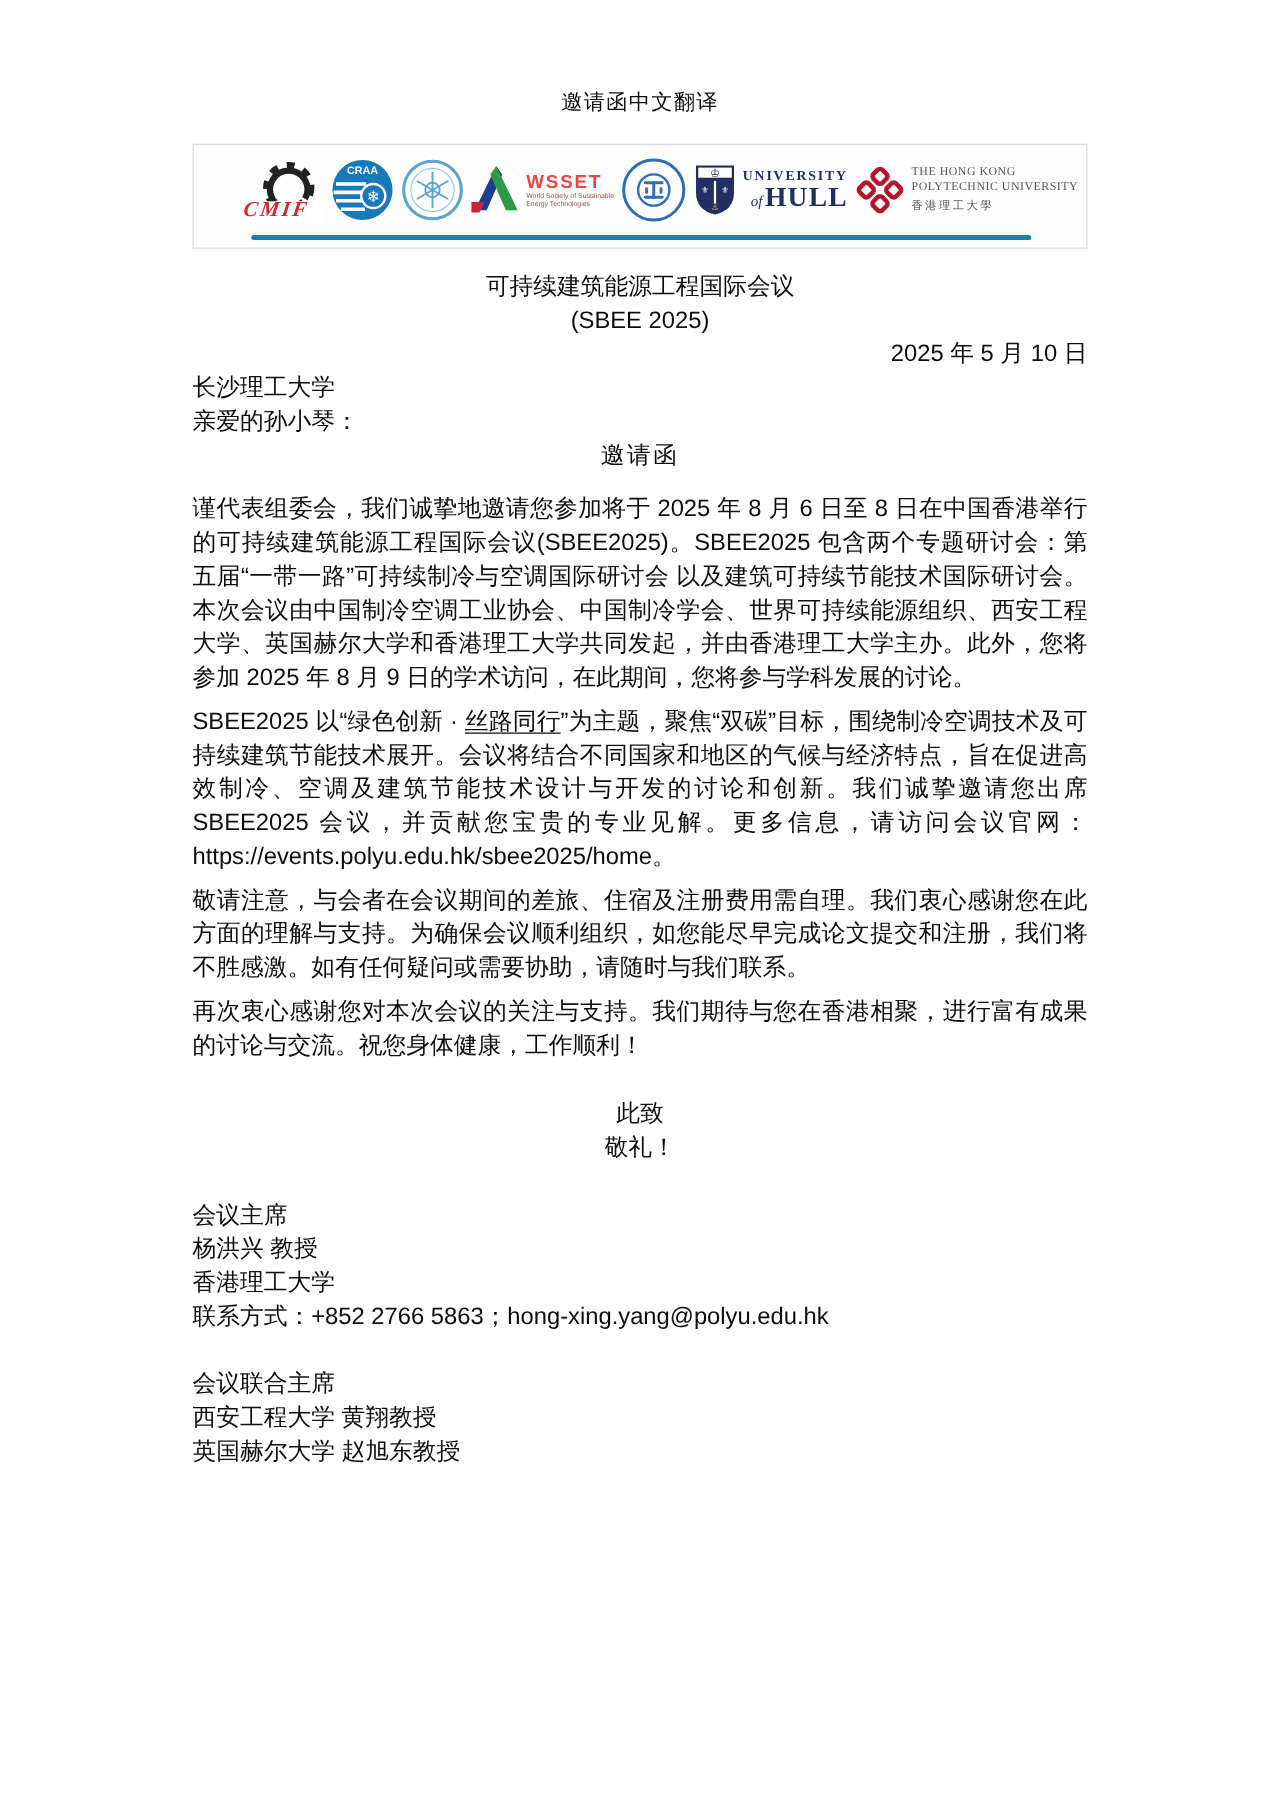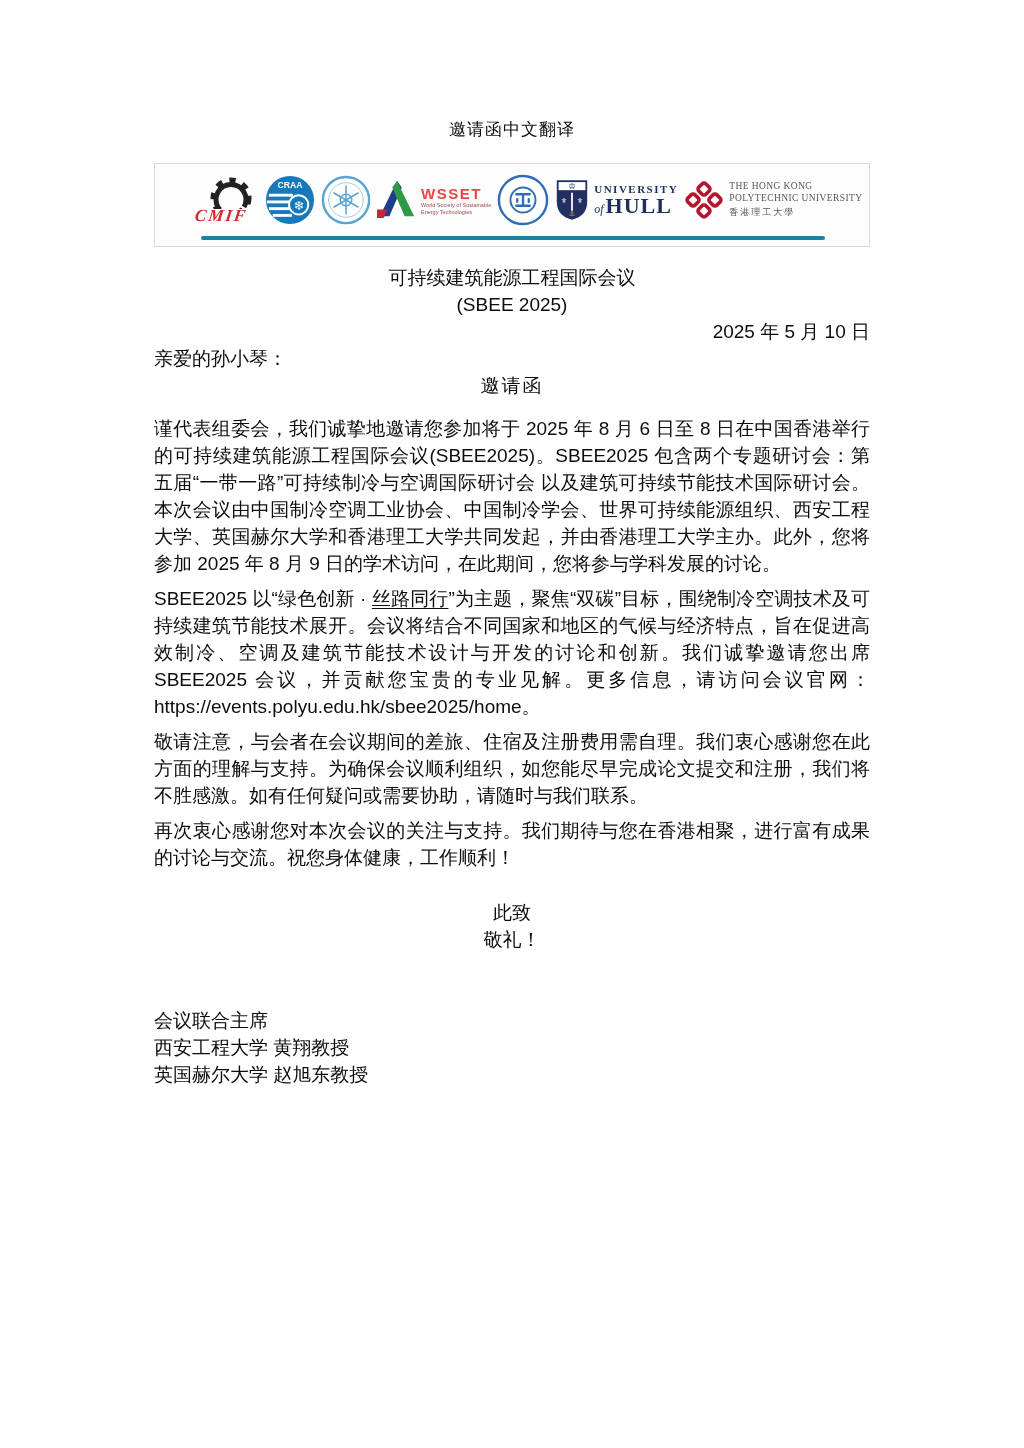--- a/index.html
+++ b/index.html
@@ -1,20 +1,20 @@
 <!DOCTYPE html>
 <html><head>
 <meta charset="utf-8">
 <style>
   * { box-sizing: border-box; margin: 0; padding: 0; }
   html, body { background: #ffffff; }
   body { font-family: "Liberation Sans", "DejaVu Sans", sans-serif; color: #111; }
   .page {
     width: 1024px; height: 1448px; margin: 0 auto; background: #fff;
-    padding-top: 118px; overflow: hidden; position: relative;
+    padding-top: 70px; overflow: hidden; position: relative;
   }
   .content { width: 716px; margin: 0 auto; }
   .doc-title { text-align: center; font-size: 17px; letter-spacing: 1px; color: #0d0d0d; }
 
   
   .banner {
     margin-top: 22px; height: 84px; border: 1px solid #dadada; position: relative;
     background: #fdfdfd;
   }
   .logo-row {
@@ -29,21 +29,21 @@
   .cmif-text {
     position: absolute; bottom: 1px; left: 0; color: #d42828;
     font-family: "Liberation Serif", serif; font-style: italic; font-weight: bold;
     font-size: 17px; letter-spacing: 2px; transform: skewX(-8deg);
   }
   .wsset-text { margin-left: 4px; }
   .wsset-name { font-weight: bold; font-size: 15px; letter-spacing: 1.5px; color: #ef4444; }
   .wsset-sub { font-size: 5.5px; color: #9d4b4b; line-height: 1.25; }
   .hull-text { margin-left: 5px; color: #1f2f5e; font-family: "Liberation Serif", serif; }
   .hull-top { font-size: 11px; font-weight: bold; letter-spacing: 1.5px; }
-  .hull-bottom { display: flex; align-items: baseline; line-height: 1; }
+  .hull-bottom { display: flex; align-items: baseline; line-height: 1; justify-content: flex-end; }
   .hull-of { font-style: italic; font-size: 12px; margin-right: 2px; }
   .hull-main { font-size: 22px; font-weight: bold; letter-spacing: 1px; }
   .polyu-text { margin-left: 5px; color: #53565a; font-family: "Liberation Serif", serif; }
   .polyu-en { font-size: 9.5px; letter-spacing: 0.4px; line-height: 1.25; }
   .polyu-en span { display: block; }
   .polyu-cn { font-size: 9px; margin-top: 1px; letter-spacing: 2px; }
 
   
   .letter { margin-top: 17px; font-size: 19px; line-height: 27px; color: #0d0d0d; }
   .line { min-height: 27px; }
@@ -171,37 +171,44 @@
         </div>
 
       </div>
       <div class="banner-rule"></div>
     </div>
 
     <div class="letter">
       <div class="line center">可持续建筑能源工程国际会议</div>
       <div class="line center">(SBEE 2025)</div>
       <div class="line right">2025 年 5 月 10 日</div>
+      <div class="line">长沙理工大学</div>
       <div class="line">亲爱的孙小琴：</div>
       <div class="line center heading">邀请函</div>
 
       <p class="para">谨代表组委会，我们诚挚地邀请您参加将于 2025 年 8 月 6 日至 8 日在中国香港举行的可持续建筑能源工程国际会议(SBEE2025)。SBEE2025 包含两个专题研讨会：第五届“一带一路”可持续制冷与空调国际研讨会 以及建筑可持续节能技术国际研讨会。本次会议由中国制冷空调工业协会、中国制冷学会、世界可持续能源组织、西安工程大学、英国赫尔大学和香港理工大学共同发起，并由香港理工大学主办。此外，您将参加 2025 年 8 月 9 日的学术访问，在此期间，您将参与学科发展的讨论。</p>
 
       <p class="para"><span>SBEE2025 以“绿色创新 · </span><span class="underline">丝路同行</span><span>”为主题，聚焦“双碳”目标，围绕制冷空调技术及可持续建筑节能技术展开。会议将结合不同国家和地区的气候与经济特点，旨在促进高效制冷、空调及建筑节能技术设计与开发的讨论和创新。我们诚挚邀请您出席 SBEE2025 会议，并贡献您宝贵的专业见解。更多信息，请访问会议官网：https://events.polyu.edu.hk/sbee2025/home。</span></p>
 
       <p class="para">敬请注意，与会者在会议期间的差旅、住宿及注册费用需自理。我们衷心感谢您在此方面的理解与支持。为确保会议顺利组织，如您能尽早完成论文提交和注册，我们将不胜感激。如有任何疑问或需要协助，请随时与我们联系。</p>
       <p class="para">再次衷心感谢您对本次会议的关注与支持。我们期待与您在香港相聚，进行富有成果的讨论与交流。祝您身体健康，工作顺利！</p>
 
       <div class="closing-block">
         <div class="line">此致</div>
         <div class="line">敬礼！</div>
       </div>
 
       <div class="sig-gap"></div>
 
+      <div>
+        <div class="line">会议主席</div>
+        <div class="line">杨洪兴 教授</div>
+        <div class="line">香港理工大学</div>
+        <div class="line">联系方式：+852 2766 5863；hong-xing.yang@polyu.edu.hk</div>
+      </div>
 
       <div class="sig-gap"></div>
 
       <div>
         <div class="line">会议联合主席</div>
         <div class="line">西安工程大学 黄翔教授</div>
         <div class="line">英国赫尔大学 赵旭东教授</div>
       </div>
     </div>
 

